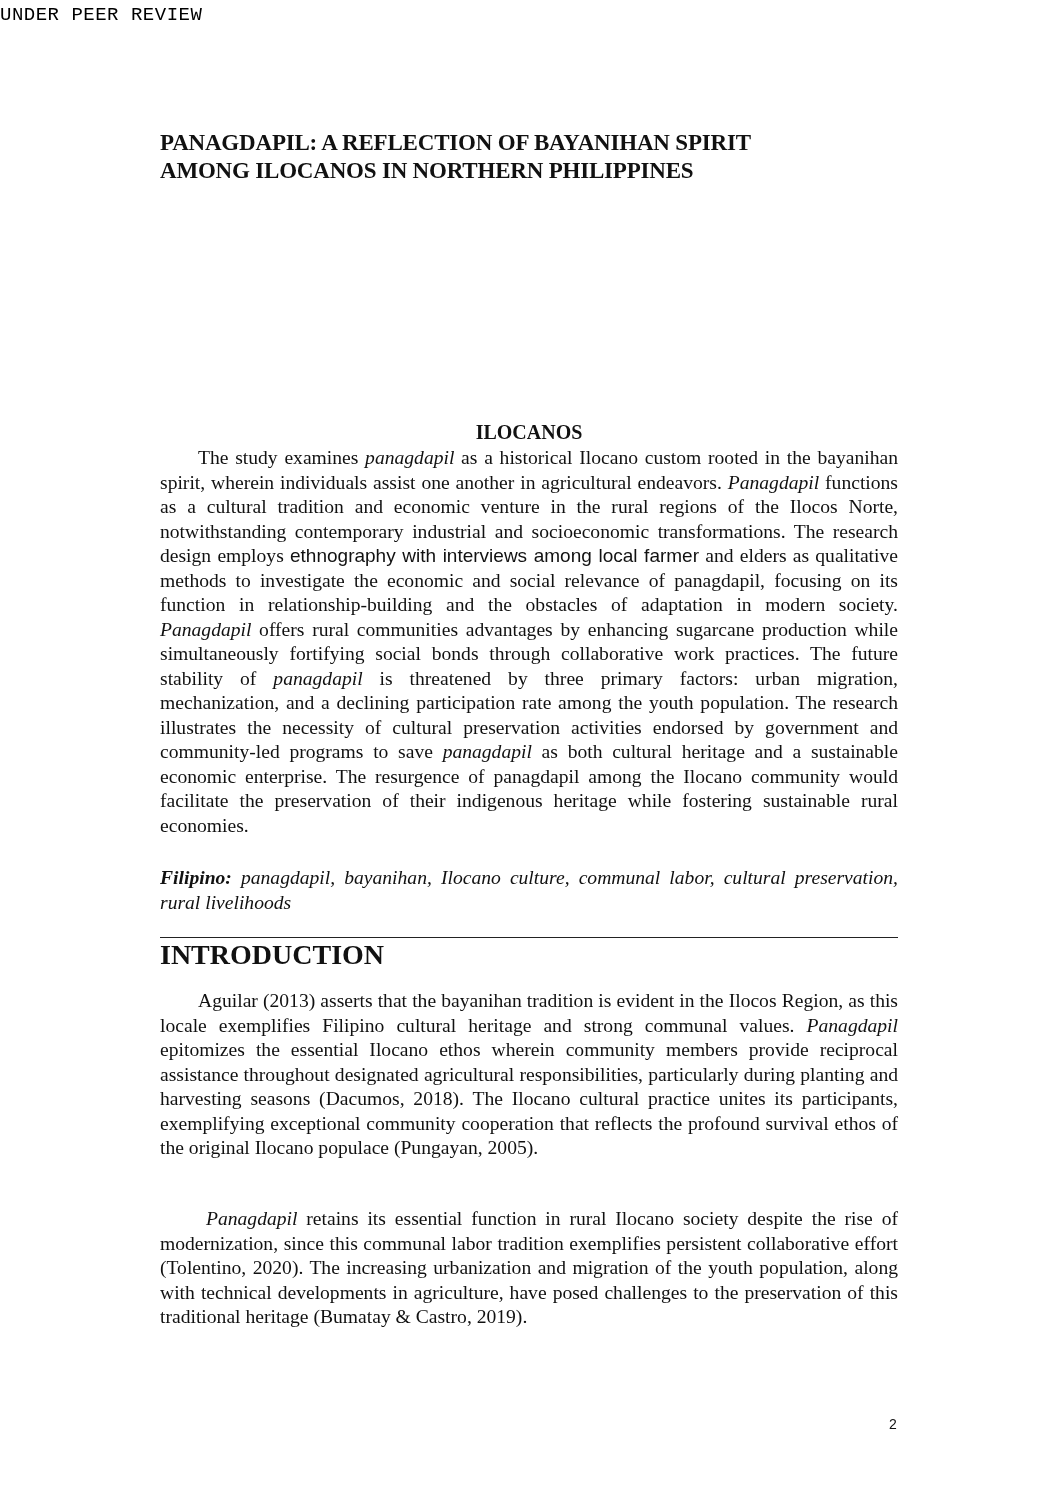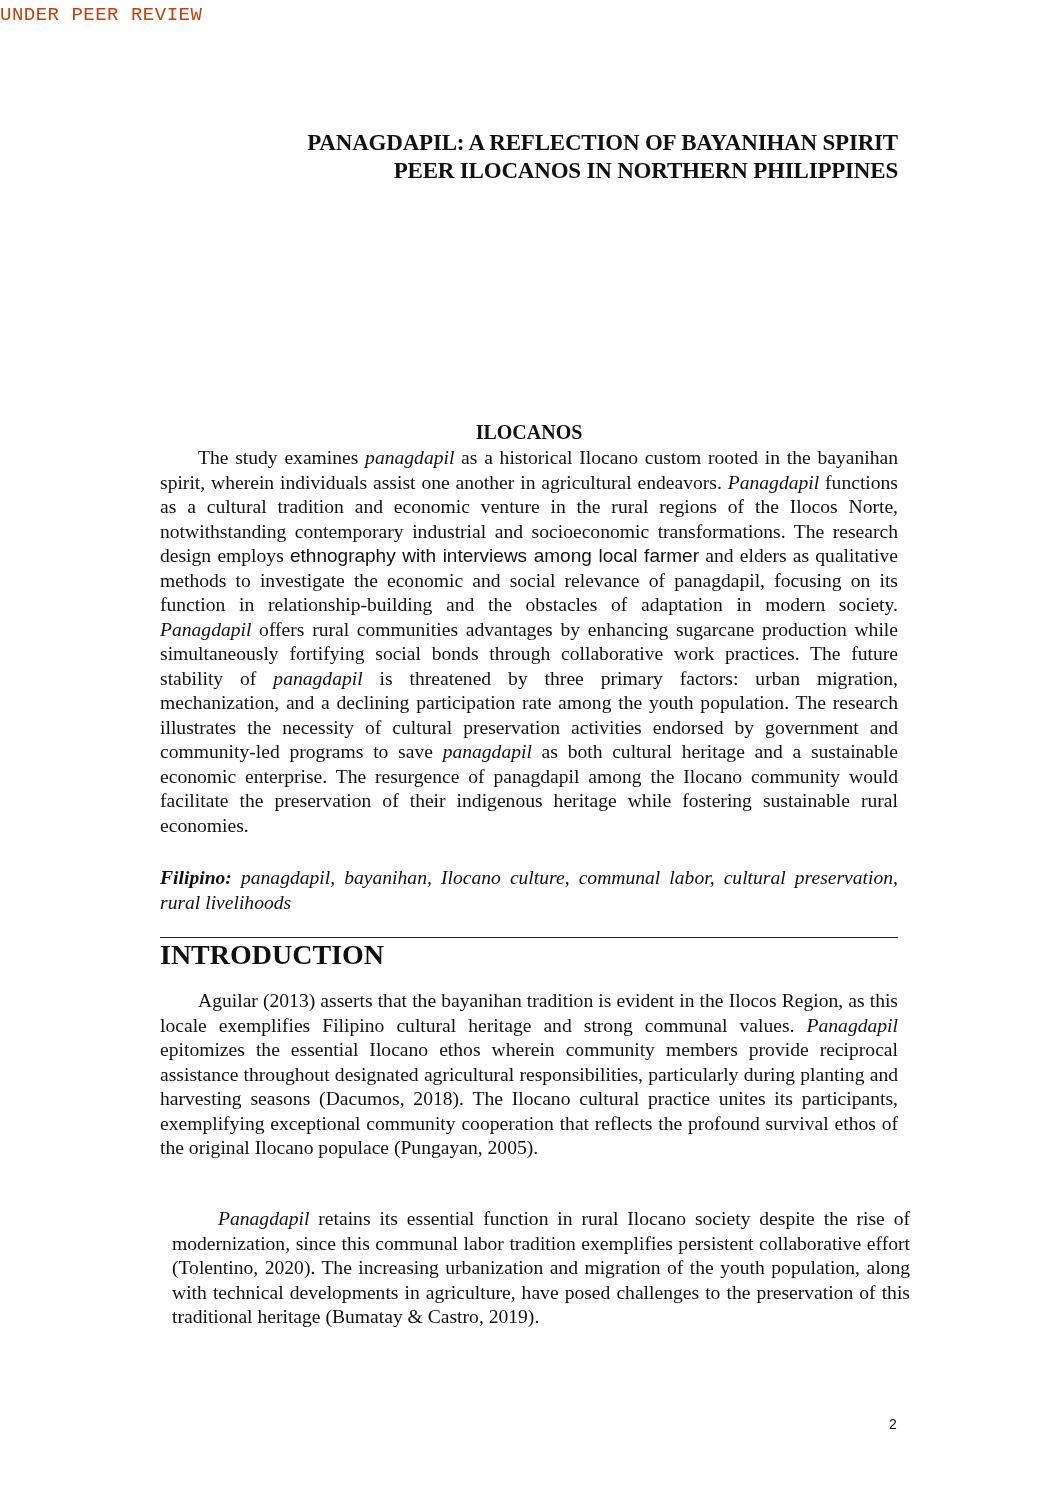--- a/index.html
+++ b/index.html
@@ -1,38 +1,38 @@
 <!DOCTYPE html>
 <html><head>
 <meta charset="utf-8">
 <style>
   html, body { margin:0; padding:0; background:#ffffff; }
   body { width:1058px; height:1497px; position:relative; overflow:hidden; color:#111; font-family:"Liberation Serif", serif; }
-  .watermark { position:absolute; left:0; top:4px; font-family:"Liberation Mono", monospace; font-size:19px; color:#c2410c; letter-spacing:0.5px; }
-  .title { position:absolute; left:160px; width:738px; top:129px; text-align:right; font-weight:bold; font-size:23px; line-height:28px; letter-spacing:-0.2px; }
+  .watermark { position:absolute; left:0; top:4px; font-family:"Liberation Mono", monospace; font-size:19px; color:#000000; letter-spacing:0.5px; }
+  .title { position:absolute; left:160px; width:738px; top:129px; text-align:left; font-weight:bold; font-size:23px; line-height:28px; letter-spacing:-0.2px; }
   .abs-heading { position:absolute; left:160px; width:738px; top:421px; text-align:center; font-weight:bold; font-size:20px; }
   .para { position:absolute; left:160px; width:738px; font-size:19.6px; line-height:24.5px; text-align:justify; }
   .abstract { top:446px; text-indent:38px; }
   .keywords { top:866px; font-style:italic; }
   .keywords b { font-style:italic; }
   .rule { position:absolute; left:160px; width:738px; top:937px; height:0; border-top:1px solid #222; }
   .intro-heading { position:absolute; left:160px; top:939px; font-weight:bold; font-size:28px; }
   .p1 { top:989px; text-indent:38px; }
-  .p2 { top:1207px; text-indent:46px;margin-left:12px; }
+  .p2 { top:1207px; text-indent:46px; }
   .sans-run { font-family:"Liberation Sans", sans-serif; font-size:19px; }
   .pagenum { position:absolute; left:889px; top:1416px; font-family:"Liberation Sans", sans-serif; font-size:14px; }
 </style>
 </head>
 <body>
 
 <div class="watermark">UNDER PEER REVIEW</div>
 
 <div class="title">
   <div>PANAGDAPIL: A REFLECTION OF BAYANIHAN SPIRIT</div>
-  <div>PEER ILOCANOS IN NORTHERN PHILIPPINES</div>
+  <div>AMONG ILOCANOS IN NORTHERN PHILIPPINES</div>
 </div>
 
 <div class="abs-heading">ILOCANOS</div>
 
 <div class="para abstract"><span>The study examines </span><i>panagdapil</i><span> as a historical Ilocano custom rooted in the bayanihan spirit, wherein individuals assist one another in agricultural endeavors. </span><i>Panagdapil</i><span> functions as a cultural tradition and economic venture in the rural regions of the Ilocos Norte, notwithstanding contemporary industrial and socioeconomic transformations. The research design employs </span><span class="sans-run">ethnography with interviews among local farmer</span><span> and elders as qualitative methods to investigate the economic and social relevance of panagdapil, focusing on its function in relationship-building and the obstacles of adaptation in modern society. </span><i>Panagdapil</i><span> offers rural communities advantages by enhancing sugarcane production while simultaneously fortifying social bonds through collaborative work practices. The future stability of </span><i>panagdapil</i><span> is threatened by three primary factors: urban migration, mechanization, and a declining participation rate among the youth population. The research illustrates the necessity of cultural preservation activities endorsed by government and community-led programs to save </span><i>panagdapil</i><span> as both cultural heritage and a sustainable economic enterprise. The resurgence of panagdapil among the Ilocano community would facilitate the preservation of their indigenous heritage while fostering sustainable rural economies.</span></div>
 
 <div class="para keywords"><b>Filipino:</b><span> panagdapil, bayanihan, Ilocano culture, communal labor, cultural preservation, rural livelihoods</span></div>
 
 <div class="rule"></div>
 

